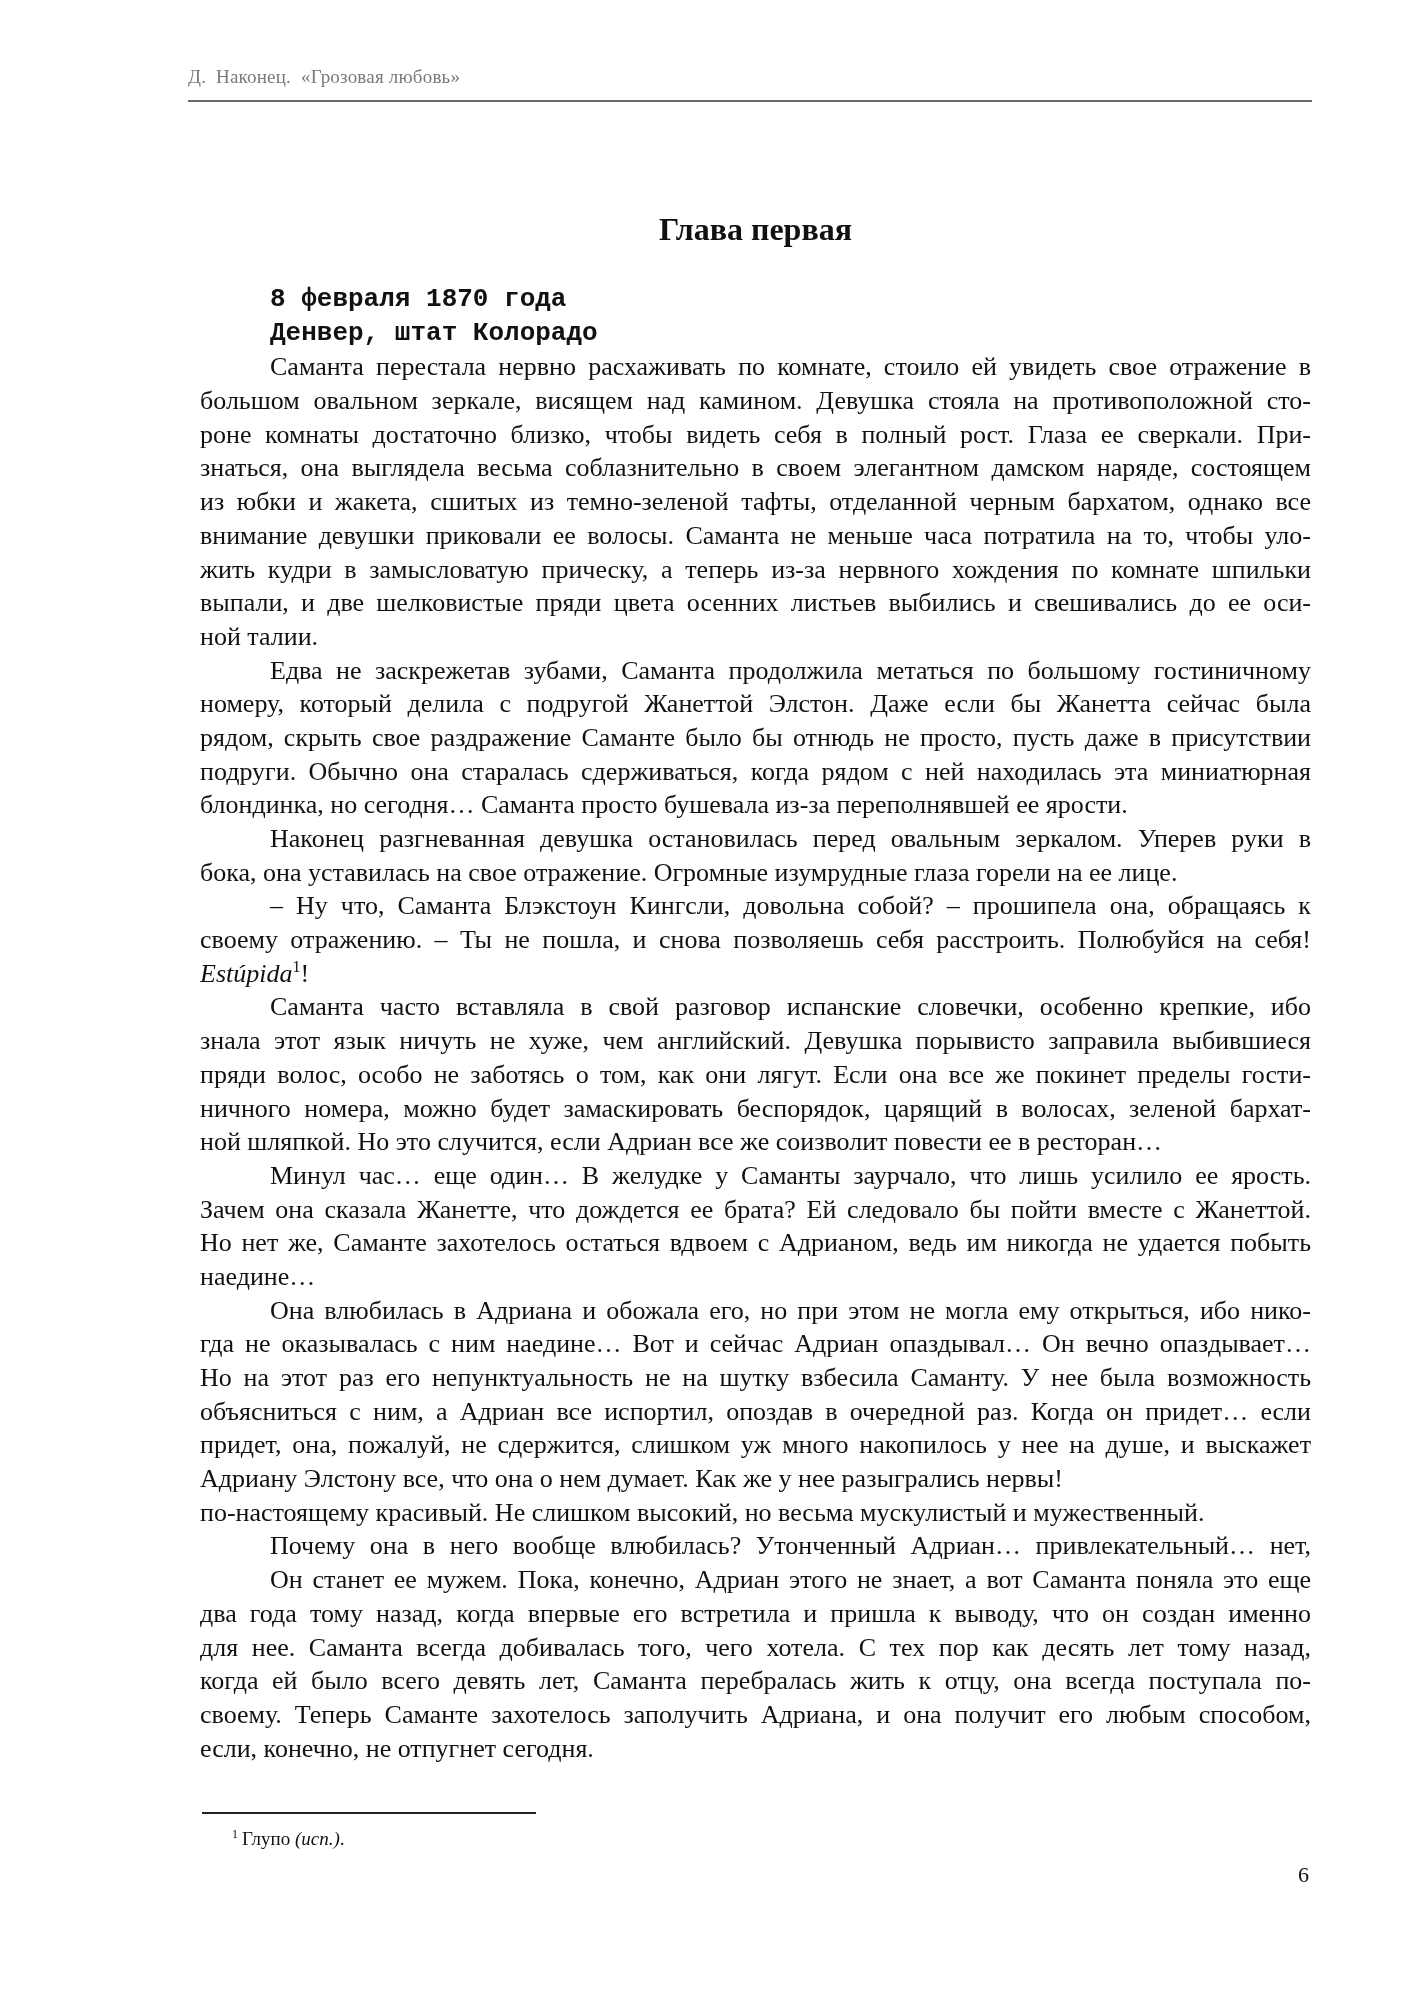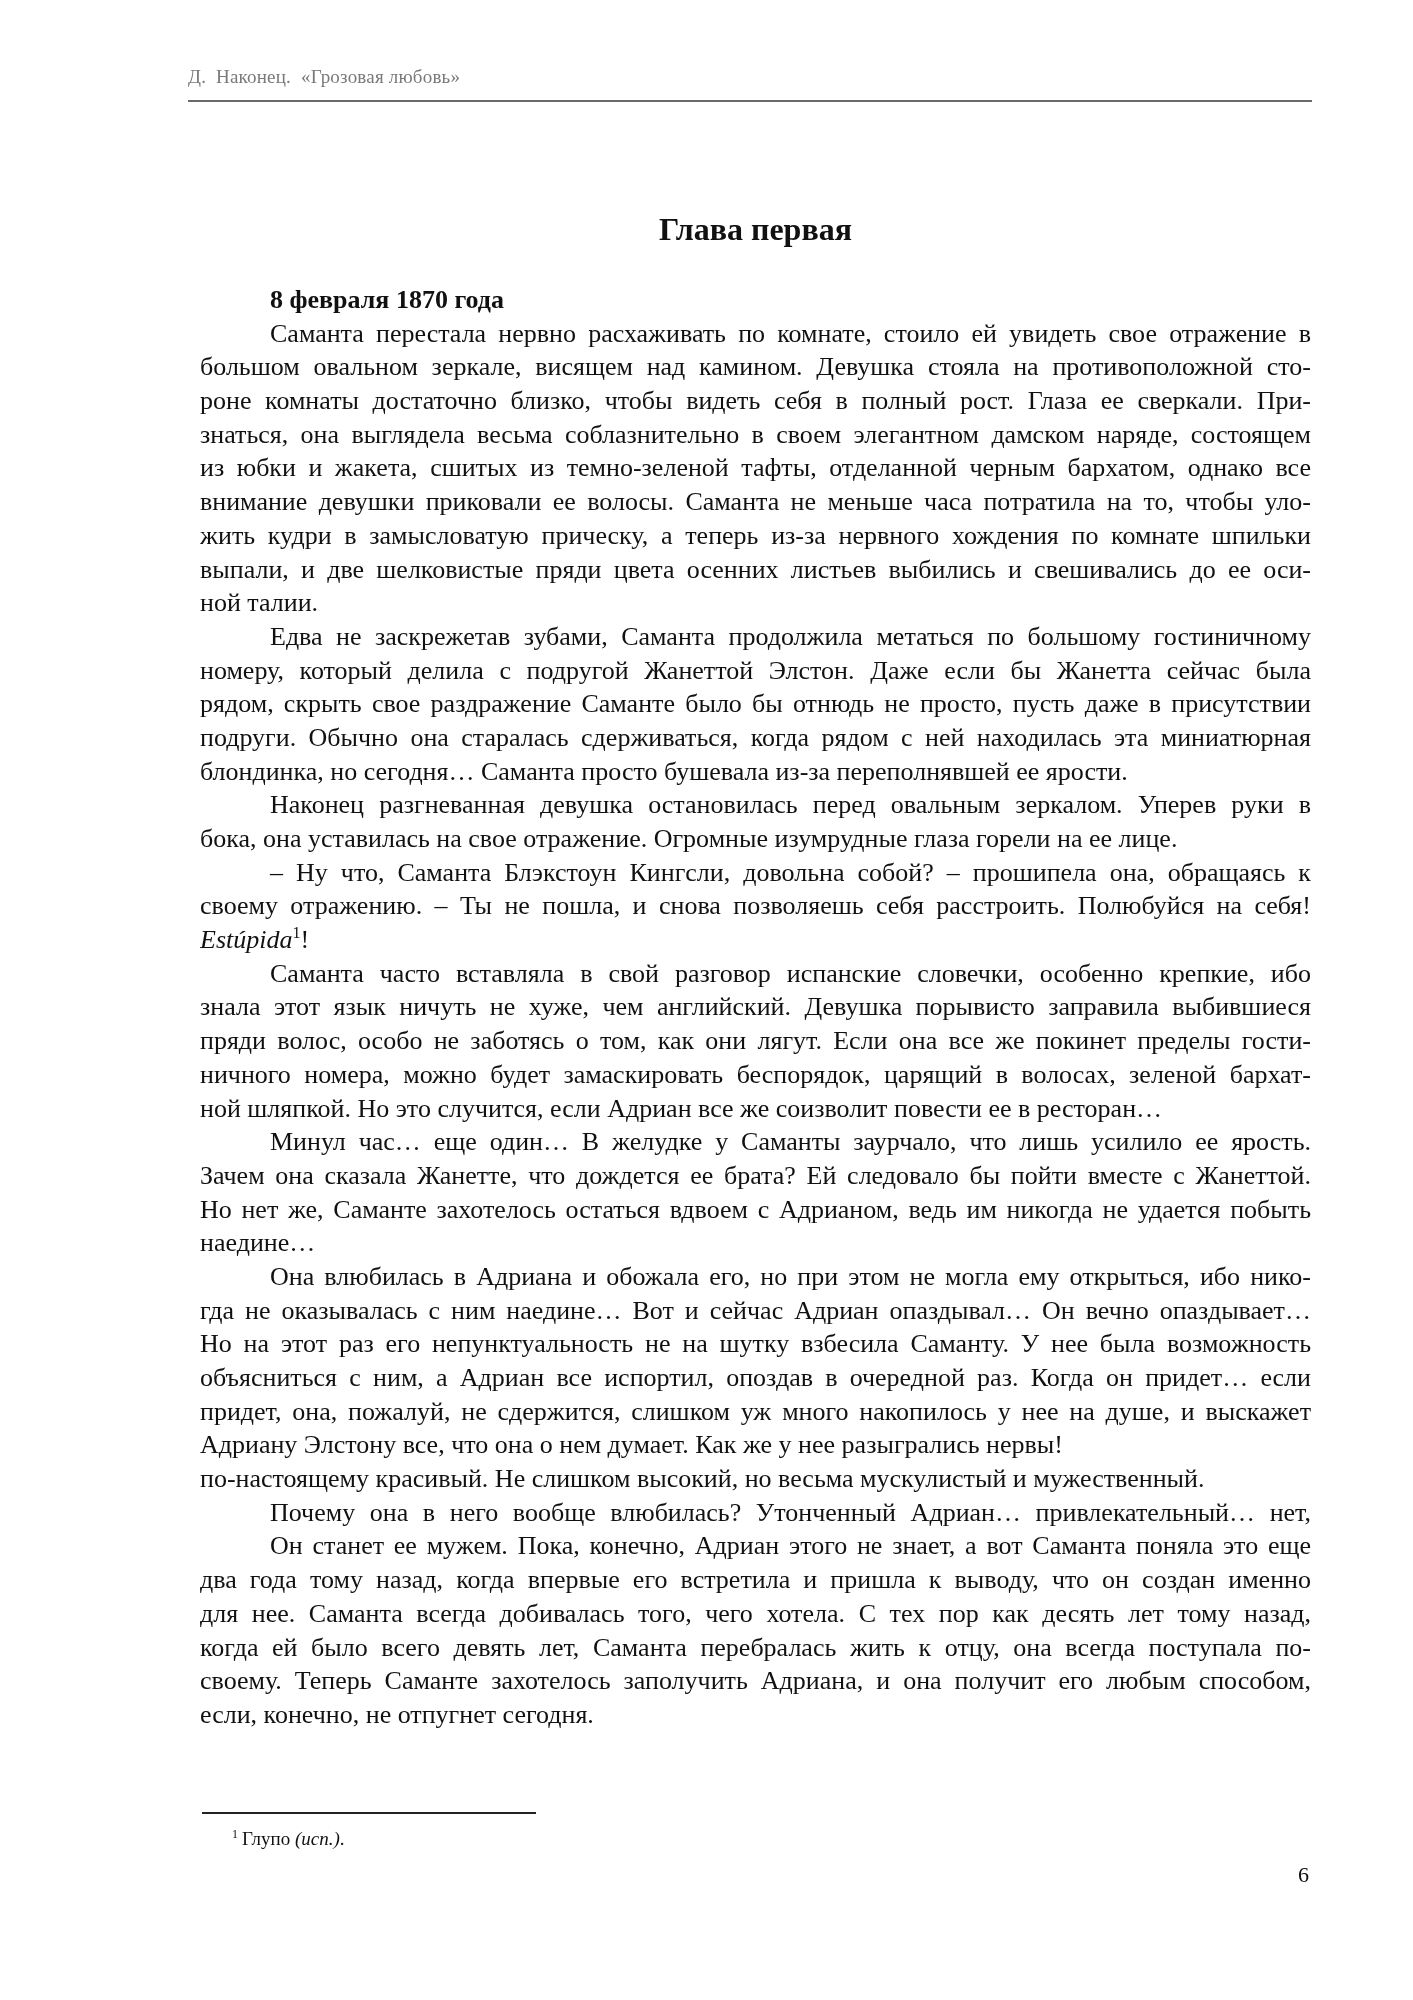--- a/index.html
+++ b/index.html
@@ -47,20 +47,21 @@
       position: absolute;
       left: 200px;
       top: 283px;
       width: 1111px;
       font-size: 26px;
       line-height: 33.7px;
     }
     .subhead {
       font-weight: bold;
       padding-left: 70px;
+      font-family: Liberation Mono, monospace;
     }
     .para {
       margin: 0;
     }
     .it { font-style: italic; }
     sup.fnref {
       font-size: 16px;
       vertical-align: super;
       line-height: 0;
     }
@@ -112,20 +113,21 @@
 </head>
 <body>
 
 <div class="running-head">Д.  Наконец.  «Грозовая любовь»</div>
 <div class="head-rule"></div>
 
 <h1 class="chapter-title" style="margin:0;">Глава первая</h1>
 
 <div class="text-block">
   <div class="subhead">8 февраля 1870 года</div>
+  <div class="subhead">Денвер, штат Колорадо</div>
   <div id="paras">
       <div class="para">
         <div class="jline indent">Саманта перестала нервно расхаживать по комнате, стоило ей увидеть свое отражение в</div>
         <div class="jline">большом овальном зеркале, висящем над камином. Девушка стояла на противоположной сто-</div>
         <div class="jline">роне комнаты достаточно близко, чтобы видеть себя в полный рост. Глаза ее сверкали. При-</div>
         <div class="jline">знаться, она выглядела весьма соблазнительно в своем элегантном дамском наряде, состоящем</div>
         <div class="jline">из юбки и жакета, сшитых из темно-зеленой тафты, отделанной черным бархатом, однако все</div>
         <div class="jline">внимание девушки приковали ее волосы. Саманта не меньше часа потратила на то, чтобы уло-</div>
         <div class="jline">жить кудри в замысловатую прическу, а теперь из-за нервного хождения по комнате шпильки</div>
         <div class="jline">выпали, и две шелковистые пряди цвета осенних листьев выбились и свешивались до ее оси-</div>

